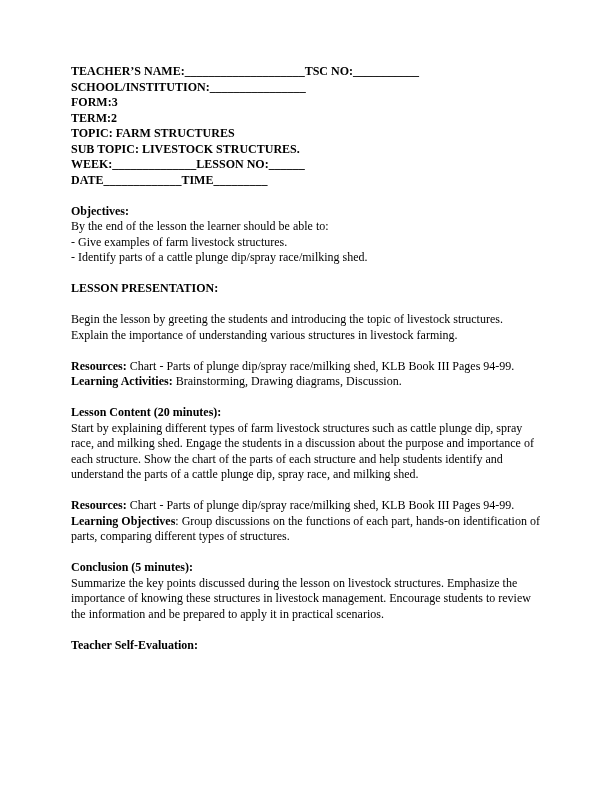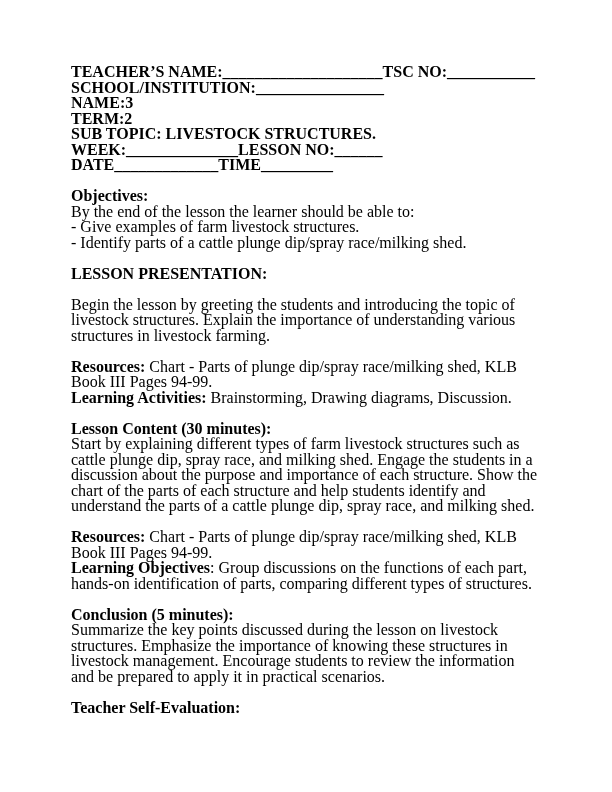--- a/index.html
+++ b/index.html
@@ -16,37 +16,38 @@
     padding: 64px 72px 0 71px;
     font-family: "Liberation Serif", "DejaVu Serif", serif;
     font-size: 12px;
     line-height: 15.5px;
     color: #000000;
     overflow: hidden;
   }
   p {
     margin: 0;
     padding: 0;
-    font-size: 16px;
+    font-size: 12px;
     line-height: 15.5px;
   }
   .b { font-weight: bold; }
   .block { margin-bottom: 15.5px; }
   strong { font-weight: bold; }
 </style>
 </head>
 <body>
 
 <div class="page">
 
   <div class="block">
     <p class="b">TEACHER’S NAME:____________________TSC NO:___________</p>
     <p class="b">SCHOOL/INSTITUTION:________________</p>
-    <p class="b">NAME:3</p>
+    <p class="b">FORM:3</p>
     <p class="b">TERM:2</p>
+    <p class="b">TOPIC: FARM STRUCTURES</p>
     <p class="b">SUB TOPIC: LIVESTOCK STRUCTURES.</p>
     <p class="b">WEEK:______________LESSON NO:______</p>
     <p class="b">DATE_____________TIME_________</p>
   </div>
 
   <div class="block">
     <p class="b">Objectives:</p>
     <p>By the end of the lesson the learner should be able to:</p>
     <p>- Give examples of farm livestock structures.</p>
     <p>- Identify parts of a cattle plunge dip/spray race/milking shed.</p>
@@ -59,21 +60,21 @@
   <div class="block">
     <p>Begin the lesson by greeting the students and introducing the topic of livestock structures. Explain the importance of understanding various structures in livestock farming.</p>
   </div>
 
   <div class="block">
     <p><strong>Resources:</strong><span> Chart - Parts of plunge dip/spray race/milking shed, KLB Book III Pages 94-99.</span></p>
     <p><strong>Learning Activities:</strong><span> Brainstorming, Drawing diagrams, Discussion.</span></p>
   </div>
 
   <div class="block">
-    <p class="b">Lesson Content (30 minutes):</p>
+    <p class="b">Lesson Content (20 minutes):</p>
     <p>Start by explaining different types of farm livestock structures such as cattle plunge dip, spray race, and milking shed. Engage the students in a discussion about the purpose and importance of each structure. Show the chart of the parts of each structure and help students identify and understand the parts of a cattle plunge dip, spray race, and milking shed.</p>
   </div>
 
   <div class="block">
     <p><strong>Resources:</strong><span> Chart - Parts of plunge dip/spray race/milking shed, KLB Book III Pages 94-99.</span></p>
     <p><strong>Learning Objectives</strong><span>: Group discussions on the functions of each part, hands-on identification of parts, comparing different types of structures.</span></p>
   </div>
 
   <div class="block">
     <p class="b">Conclusion (5 minutes):</p>

